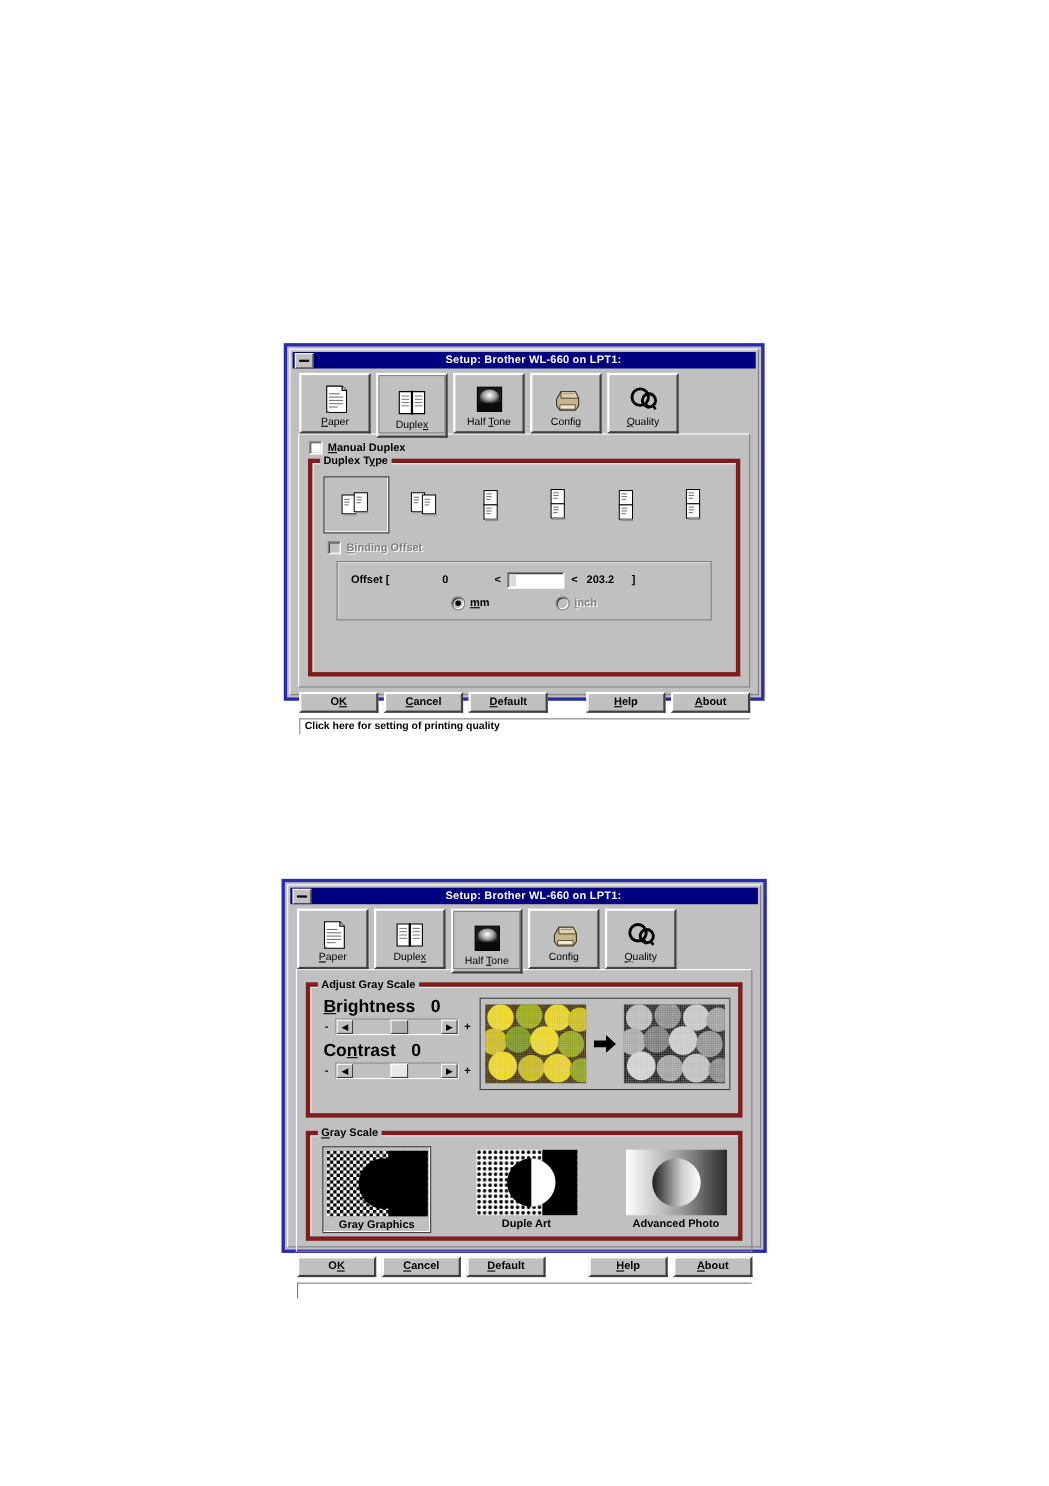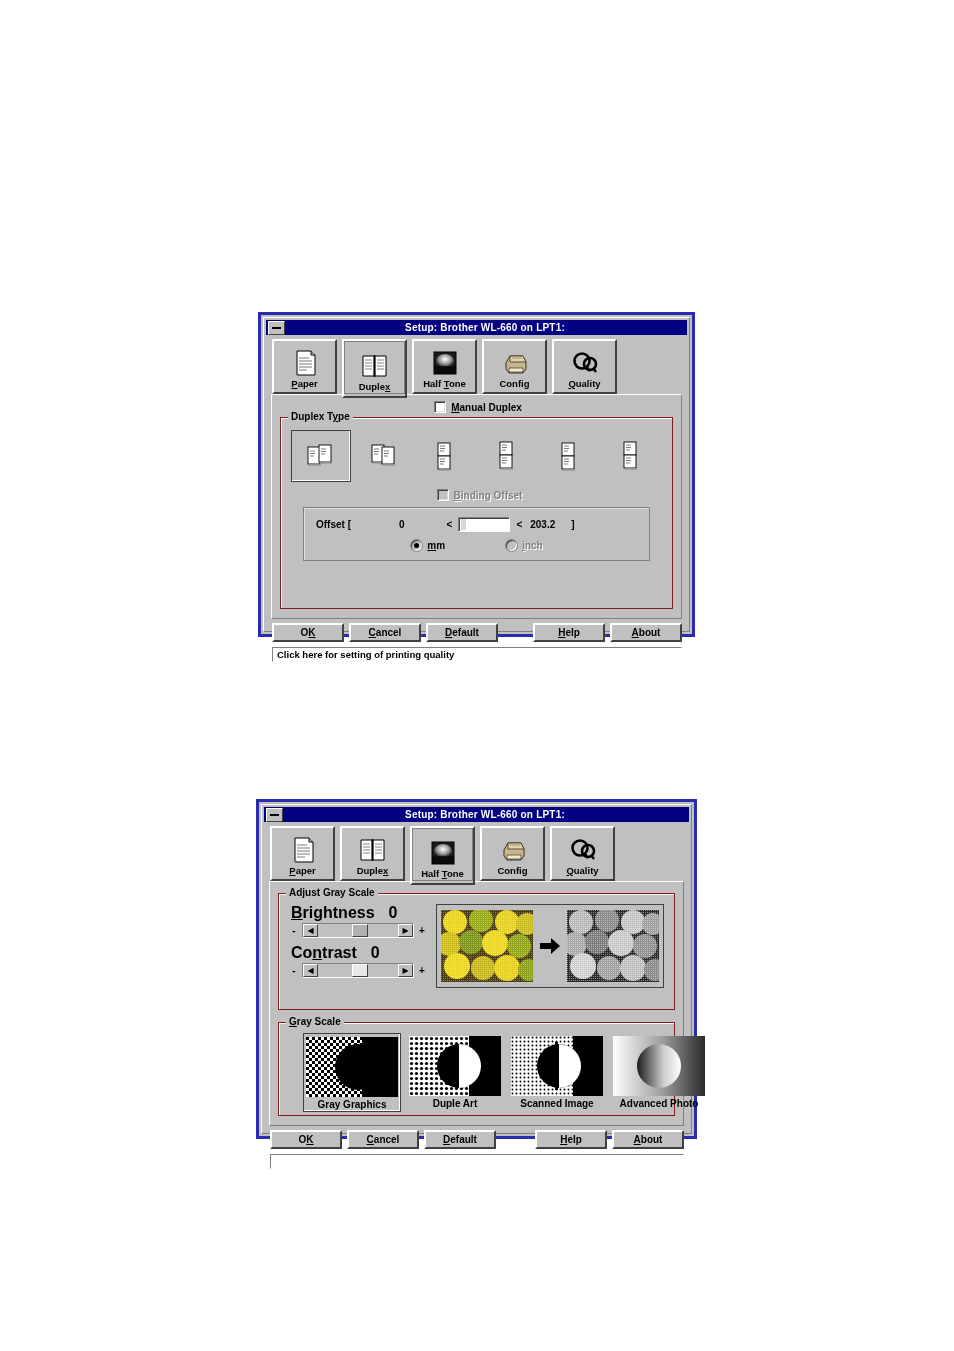--- a/index.html
+++ b/index.html
@@ -62,48 +62,48 @@
   }
   .tab.sel .tab-inner{
     border:1px solid #808080;
   }
   .tab-inner{
     width:100%;height:100%;display:flex;flex-direction:column;
     align-items:center;justify-content:flex-end;box-sizing:border-box;
     padding-bottom:1px;
   }
   .tab-ico{width:30px;height:28px;margin-bottom:1px;}
-  .tab-lbl{font-size:9.5px;font-weight:bold;color:#000000;line-height:11px;}
+  .tab-lbl{font-size:9.5px;font-weight:normal;color:#000000;line-height:11px;}
   .tab-lbl u{text-decoration:underline;}
 
   
   .panel{
     flex:1;margin:0 5px;
     border-top:1px solid #ffffff;border-left:1px solid #ffffff;
     border-right:1px solid #808080;border-bottom:1px solid #808080;
     box-sizing:border-box;padding:5px 6px;position:relative;z-index:1;
   }
 
   
-  .cbrow{display:flex;align-items:center;gap:5px;margin:1px 0 3px 3px;justify-content:center;}
+  .cbrow{display:flex;align-items:center;gap:5px;margin:1px 0 3px 3px;}
   .cbox{
     width:10px;height:10px;background:#ffffff;
     border-top:1px solid #808080;border-left:1px solid #808080;
     border-right:1px solid #ffffff;border-bottom:1px solid #ffffff;
     box-shadow:inset 1px 1px 0 #404040, inset -1px -1px 0 #dfdfdf;
     flex:none;
   }
   .cbox.dis{background:#c0c0c0;}
   .cblbl{font-size:10px;font-weight:bold;color:#000000;}
   .cblbl.dis{color:#808080;text-shadow:1px 1px 0 #ffffff;}
   .cblbl u{text-decoration:underline;}
 
   
   .grp{
-    border:1px solid #7f1d1d;box-shadow:1px 1px 0 #ffffff inset;
+    border:4px solid #7f1d1d;box-shadow:1px 1px 0 #ffffff inset;
     position:relative;margin:8px 2px 4px 2px;padding:10px 8px 8px 8px;
   }
   .grp > legend, .grp .glbl{
     position:absolute;top:-7px;left:7px;background:#c0c0c0;padding:0 3px;
     font-size:10px;font-weight:bold;color:#000000;
   }
   .grp .glbl u{text-decoration:underline;}
 
   
   .duprow{display:flex;align-items:center;height:55px;}
@@ -648,21 +648,21 @@
                     <circle cx="42" cy="58" r="12" fill="#a0a0a0"></circle>
                   <circle cx="66" cy="58" r="13" fill="#bdbdbd"></circle>
                     <circle cx="88" cy="60" r="11" fill="#888888"></circle>
                 </g>
                 <rect width="92" height="72" fill="url(#noiseB)"></rect>
               </svg>
             </div>
           </div>
         </div>
 
-        <div class="grp" style="height:80px;margin-top:12px;padding:8px 5px 4px 22px;">
+        <div class="grp" style="height:80px;margin-top:12px;padding:8px 5px 4px 9px;">
           <span class="glbl"><u>G</u><span>ray Scale</span></span>
           <div class="gsopts" id="gsopts">
               <div class="gsopt sel">
                 <svg viewBox="0 0 92 60" class="gsimg">
                   <defs>
                     <pattern id="pChk" width="6" height="6" patternUnits="userSpaceOnUse">
               <rect width="6" height="6" fill="#ffffff"></rect>
                       <rect width="3" height="3" fill="#000"></rect>
                       <rect x="3" y="3" width="3" height="3" fill="#000"></rect>
                     </pattern>
@@ -680,36 +680,20 @@
               <rect width="5" height="5" fill="#ffffff"></rect>
                       <circle cx="2.5" cy="2.5" r="1.6" fill="#000"></circle>
                     </pattern>
                   </defs>
                   <rect width="92" height="60" fill="url(#pDot)"></rect>
             <rect x="60" width="32" height="60" fill="#000"></rect>
             <circle cx="50" cy="30" r="22" fill="#000"></circle>
             <path d="M50 8 a22 22 0 0 1 0 44 z" fill="#ffffff"></path>
                 </svg>
                 <div class="gslbl">Duple Art</div>
-              </div>
-              <div class="gsopt">
-                <svg viewBox="0 0 92 60" class="gsimg">
-                  <defs>
-                    <pattern id="pSc" width="4" height="4" patternUnits="userSpaceOnUse">
-              <rect width="4" height="4" fill="#ffffff"></rect>
-                      <circle cx="1.5" cy="1.5" r="1" fill="#000"></circle>
-                    </pattern>
-                  </defs>
-                  <rect width="92" height="60" fill="url(#pSc)"></rect>
-            <rect x="62" width="30" height="60" fill="#000"></rect>
-            <circle cx="48" cy="30" r="22" fill="#000"></circle>
-            <path d="M48 8 a22 22 0 0 1 0 44 z" fill="#ffffff"></path>
-            <rect x="44" y="6" width="3" height="48" fill="#000"></rect>
-                </svg>
-                <div class="gslbl">Scanned Image</div>
               </div>
               <div class="gsopt">
                 <svg viewBox="0 0 92 60" class="gsimg">
                   <defs>
                     <linearGradient id="gAdv" x1="0" x2="1">
                       <stop offset="0%" stop-color="#ffffff"></stop>
                       <stop offset="55%" stop-color="#9a9a9a"></stop>
                       <stop offset="100%" stop-color="#2a2a2a"></stop>
                     </linearGradient>
             <linearGradient id="gBall" x1="0" x2="1">

